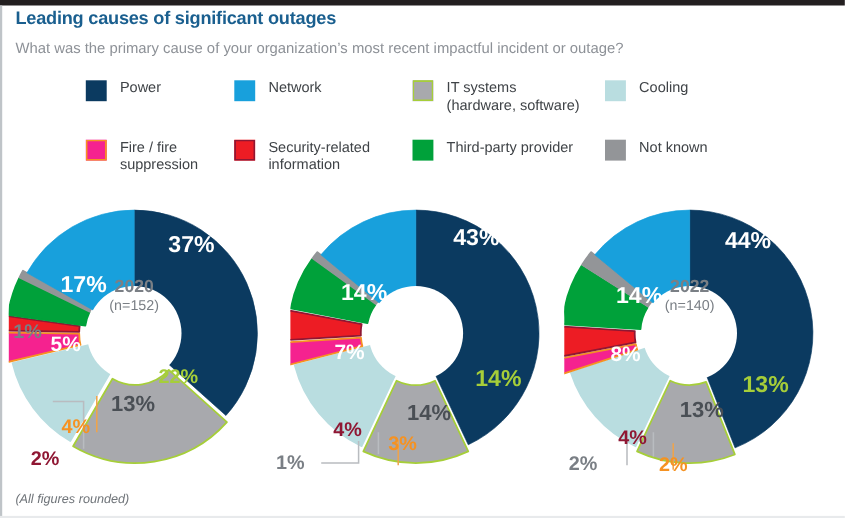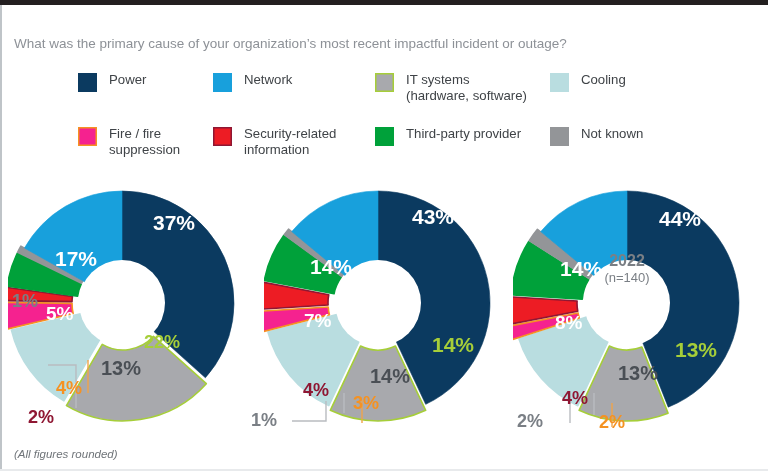--- a/index.html
+++ b/index.html
@@ -130,20 +130,21 @@
 </style>
 </head>
 <body>
 
 <div id="page">
 
   <div class="top-band"></div>
   <div class="left-rule"></div>
   <div class="bottom-rule"></div>
 
+  <div class="title">Leading causes of significant outages</div>
   <div class="subtitle">What was the primary cause of your organization’s most recent impactful incident or outage?</div>
 
   <div class="legend">
 
     <div class="legend-item" style="left:0px;  top:0px;">
       <span class="swatch" style="background:#0b3a60;"></span>
       <span class="legend-label">Power</span>
     </div>
 
     <div class="legend-item" style="left:135px; top:0px;">
@@ -198,20 +199,24 @@
           <path d="M 9.655657530451393 77.32629100281707 A 112 112 0 0 1 12.885708854932318 71.15400880304657 L 74.73827533002878 106.01458855215246 A 41 41 0 0 0 73.55584582731703 108.27408471456846 Z" fill="#939598" stroke="#939598" stroke-width="1.6" stroke-linejoin="round"></path>
           <path d="M 16.42975429280557 73.0086629309879 A 112 112 0 0 1 113.99999999999999 16 L 113.99999999999999 87 A 41 41 0 0 0 78.28232076790204 107.86924268009378 Z" fill="#18a0dc" stroke="#18a0dc" stroke-width="0.6" stroke-linejoin="round"></path>
           <circle cx="114" cy="128" r="43" fill="#ffffff"></circle>
         </g>
       <g stroke="#b9bcc0" stroke-width="1.4" fill="none">
         <path d="M 57,296 L 57,260"></path>
         <path d="M 68,233 L 68,190 L 40,190"></path>
         <path d="M 80,218 L 80,185" stroke="#f0a44a"></path>
       </g>
     </svg>
+    <div class="center-cap" style="left:62px; top:76px; width:104px;">
+      <div class="center-year">2020</div>
+      <div class="center-n">(n=152)</div>
+    </div>
 
     <div class="slice-label" style="left:145px; top:36px;  font-size:21px; color:#ffffff;">37%</div>
     <div class="slice-label" style="left:136px; top:157px; font-size:18px; color:#a6ce39;">22%</div>
     <div class="slice-label" style="left:93px;  top:182px; font-size:20px; color:#4a4f55;">13%</div>
     <div class="slice-label" style="left:48px;  top:203px; font-size:18px; color:#f59222;">4%</div>
     <div class="slice-label" style="left:20px;  top:232px; font-size:18px; color:#8f1733;">2%</div>
     <div class="slice-label" style="left:38px;  top:128px; font-size:19px; color:#ffffff;">5%</div>
     <div class="slice-label" style="left:4px;   top:116px; font-size:18px; color:#7a7f85;">1%</div>
     <div class="slice-label" style="left:47px;  top:72px;  font-size:21px; color:#ffffff;">17%</div>
   </div>

